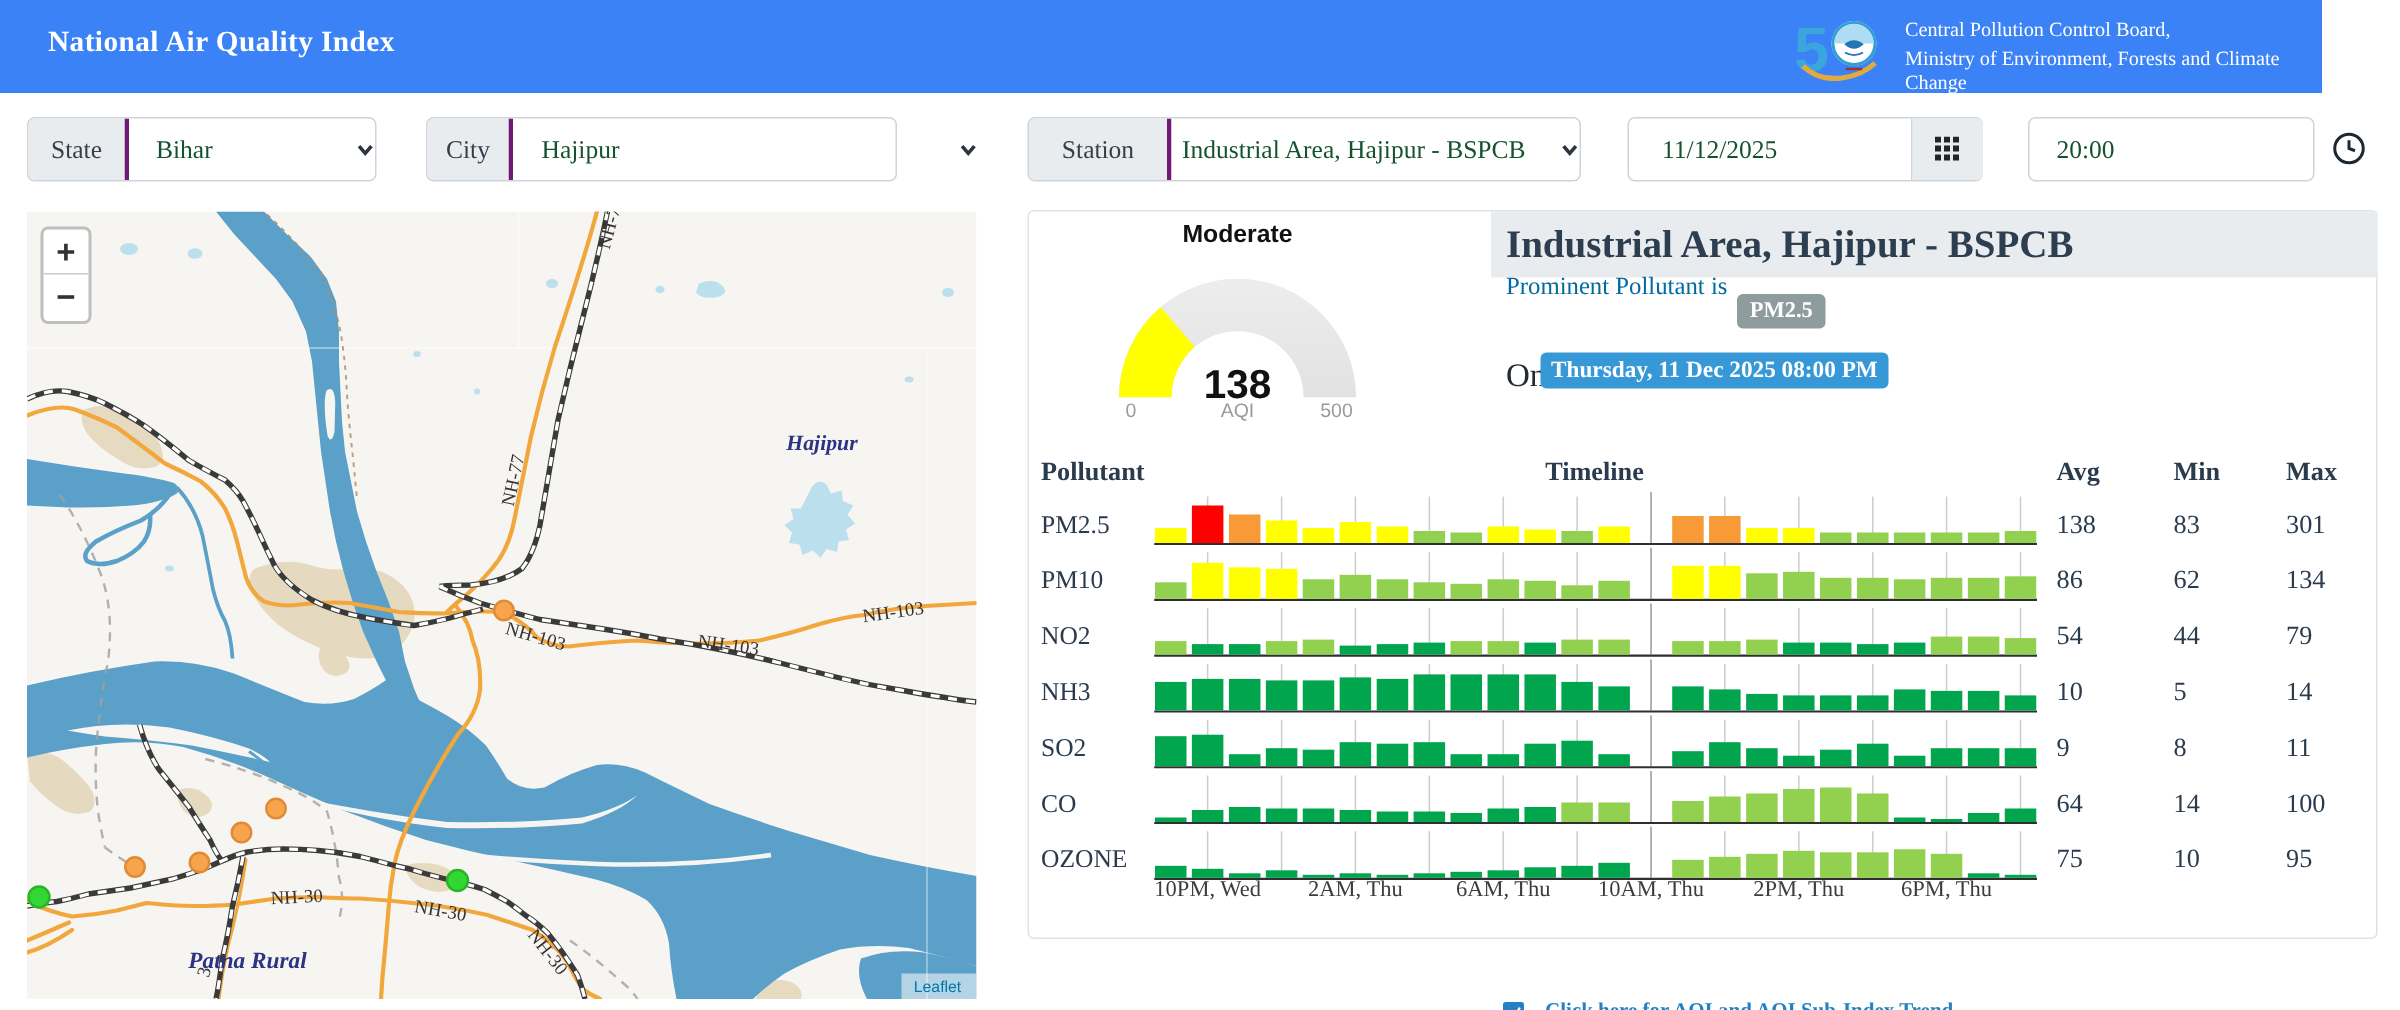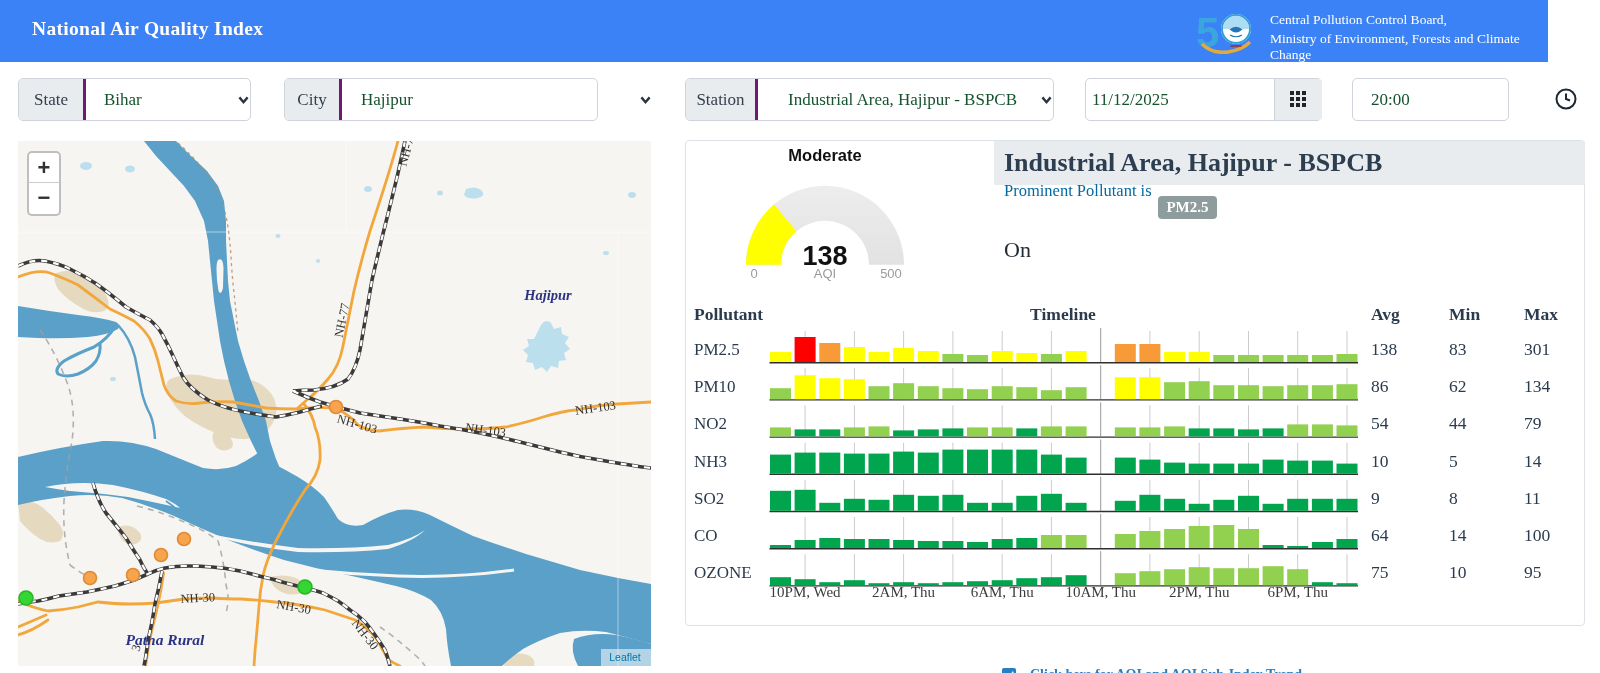--- a/index.html
+++ b/index.html
@@ -56,43 +56,43 @@
     </svg>
 </div>
 <div class="grp" style="left:284px;width:314px">
  <div class="glab" style="width:57px">City</div>
  <div class="gtxt" style="left:76px">Hajipur</div>
  <svg class="chev" style="left:355px" width="11" height="9">
       <path d="M1.4 1.4 L5.5 6.2 L9.6 1.4" stroke="#2b3440" stroke-width="2.4" fill="none"></path>
     </svg>
 </div>
 <div class="grp" style="left:685px;width:369px">
- <div class="glab" style="width:72px">Station</div>
+ <div class="glab" style="width:95px">Station</div>
  <div class="gtxt" style="left:102px">Industrial Area, Hajipur - BSPCB</div>
  <svg class="chev" style="left:355px" width="11" height="9">
       <path d="M1.4 1.4 L5.5 6.2 L9.6 1.4" stroke="#2b3440" stroke-width="2.4" fill="none"></path>
     </svg>
 </div>
 <div class="grp" style="left:1085px;width:237px">
- <div class="gtxt" style="left:6px">11/12/2025</div>
+ <div class="gtxt" style="left:22px">11/12/2025</div>
  <div class="glab" style="left:188px;width:48px;border-right:none;border-left:1px solid #ced4da;border-radius:0 4px 4px 0">
   <svg width="17" height="17" viewBox="0 0 17 17" fill="#212529">
         <rect x="0" y="0" width="4" height="4"></rect>
         <rect x="6" y="0" width="4" height="4"></rect>
         <rect x="12" y="0" width="4" height="4"></rect>
         <rect x="0" y="6" width="4" height="4"></rect>
         <rect x="6" y="6" width="4" height="4"></rect>
         <rect x="12" y="6" width="4" height="4"></rect>
         <rect x="0" y="12" width="4" height="4"></rect>
         <rect x="6" y="12" width="4" height="4"></rect>
         <rect x="12" y="12" width="4" height="4"></rect>
       </svg>
  </div>
 </div>
-<div class="grp" style="left:1352px;width:157px">
+<div class="grp" style="left:1352px;width:191px">
  <div class="gtxt" style="left:18px">20:00</div>
 </div>
 <svg class="abs" style="left:1554px;top:87px" width="24" height="24" viewBox="0 0 24 24">
     <circle cx="12" cy="12" r="9.5" fill="none" stroke="#1b2733" stroke-width="2"></circle>
     <path d="M12 6.5 L12 12 L16 13.5" fill="none" stroke="#1b2733" stroke-width="2"></path>
   </svg>
 
 <div id="map">
 <svg width="633" height="525" viewBox="0 0 633 525">
 <rect width="633" height="525" fill="#f7f5f1"></rect>
@@ -221,20 +221,21 @@
       <div class="zb">−</div>
     </div>
 </div>
 
 <div id="card">
  <div id="strip"></div>
  <div id="stitle">Industrial Area, Hajipur - BSPCB</div>
  <div class="pp">Prominent Pollutant is</div>
  <div class="badge1">PM2.5</div>
  <div class="on">On</div>
+ <div class="badge2" style="left:341px">Thursday, 11 Dec 2025 08:00 PM</div>
  <svg class="abs" style="left:0;top:0" width="898" height="484" viewBox="0 0 898 484">
   <defs>
         <linearGradient id="ggrad" x1="0" y1="0" x2="0" y2="1">
           <stop offset="0" stop-color="#ededed"></stop>
           <stop offset="1" stop-color="#e2e2e2"></stop>
         </linearGradient>
       </defs>
 
 <path d="M 60.0 123.8 A 79.0 79.0 0 0 1 218.0 123.8 L 183.0 123.8 A 44.0 44.0 0 0 0 95.0 123.8 Z" fill="url(#ggrad)"></path>
 <path d="M 60.0 123.8 A 79.0 79.0 0 0 1 87.9 63.6 L 110.5 90.3 A 44.0 44.0 0 0 0 95.0 123.8 Z" fill="#ffff00"></path>

